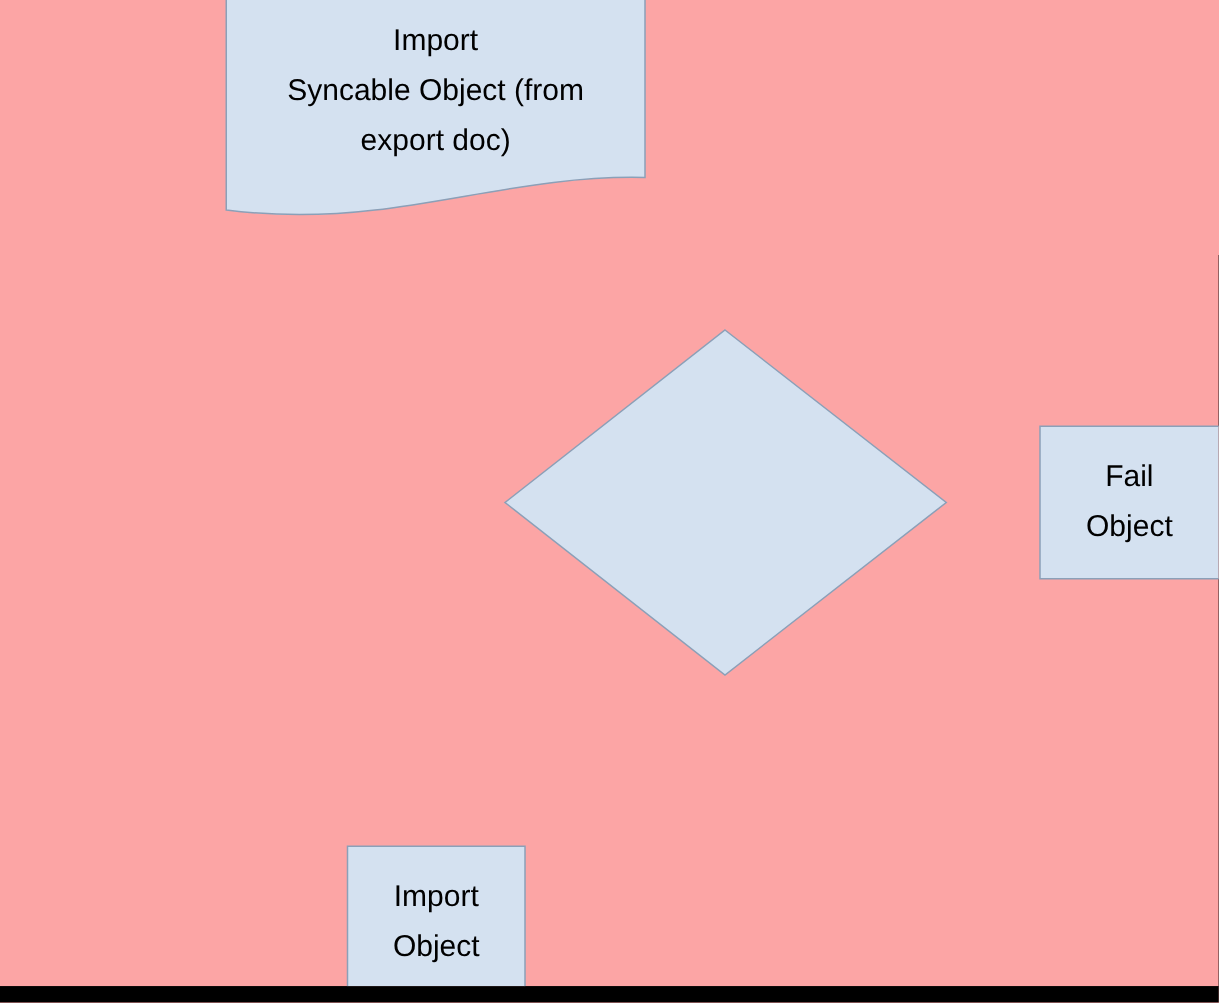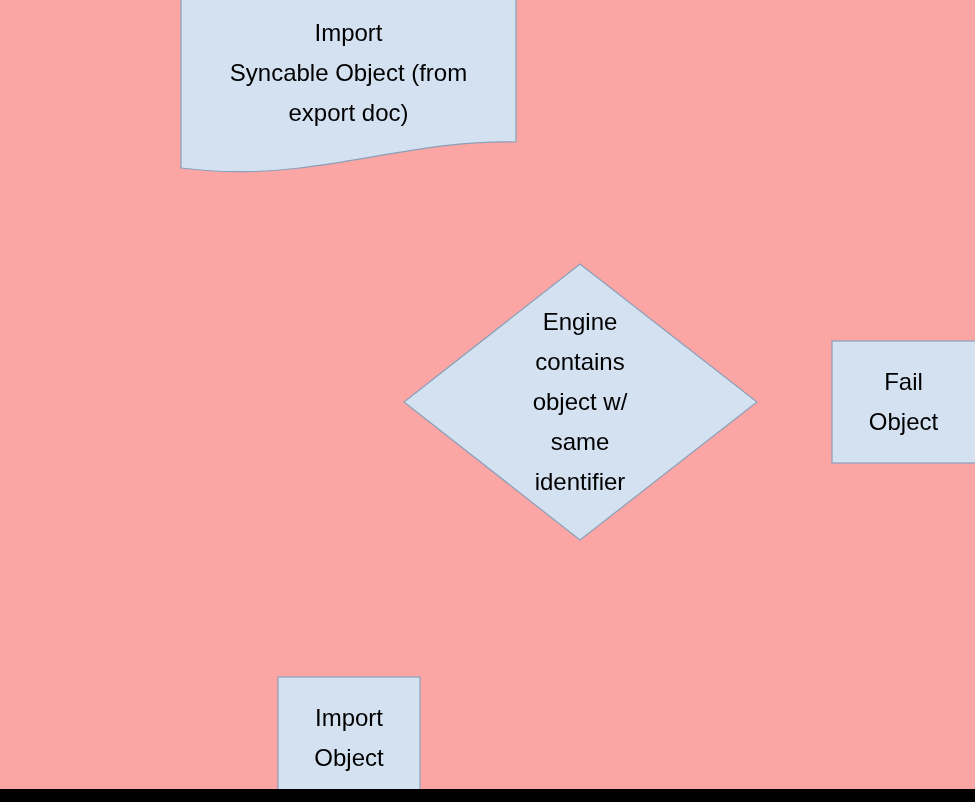--- a/index.html
+++ b/index.html
@@ -80,25 +80,20 @@
              C 250 174, 212 172, 181 168
              Z" fill="#d4e1f0" stroke="#8ba0b8" stroke-width="1.2"></path>
   </svg>
   <div id="doc-label" class="node-label">Import
 Syncable Object (from
 export doc)</div>
 
   <svg id="decision-shape" class="shape-svg" width="975" height="802" viewBox="0 0 975 802">
     <polygon points="580,264 757,402 580,540 404,402" fill="#d4e1f0" stroke="#8ba0b8" stroke-width="1.2"></polygon>
   </svg>
-  <div id="decision-label" class="node-label">Engine
-contains
-object w/
-same
-identifier</div>
 
   <svg id="fail-shape" class="shape-svg" width="975" height="802" viewBox="0 0 975 802">
     <rect x="832" y="341" width="149" height="122" fill="#d4e1f0" stroke="#8ba0b8" stroke-width="1.2"></rect>
   </svg>
   <div id="fail-label" class="node-label">Fail
 Object</div>
 
   <svg id="import-shape" class="shape-svg" width="975" height="802" viewBox="0 0 975 802">
     <rect x="278" y="677" width="142" height="131" fill="#d4e1f0" stroke="#8ba0b8" stroke-width="1.2"></rect>
   </svg>

